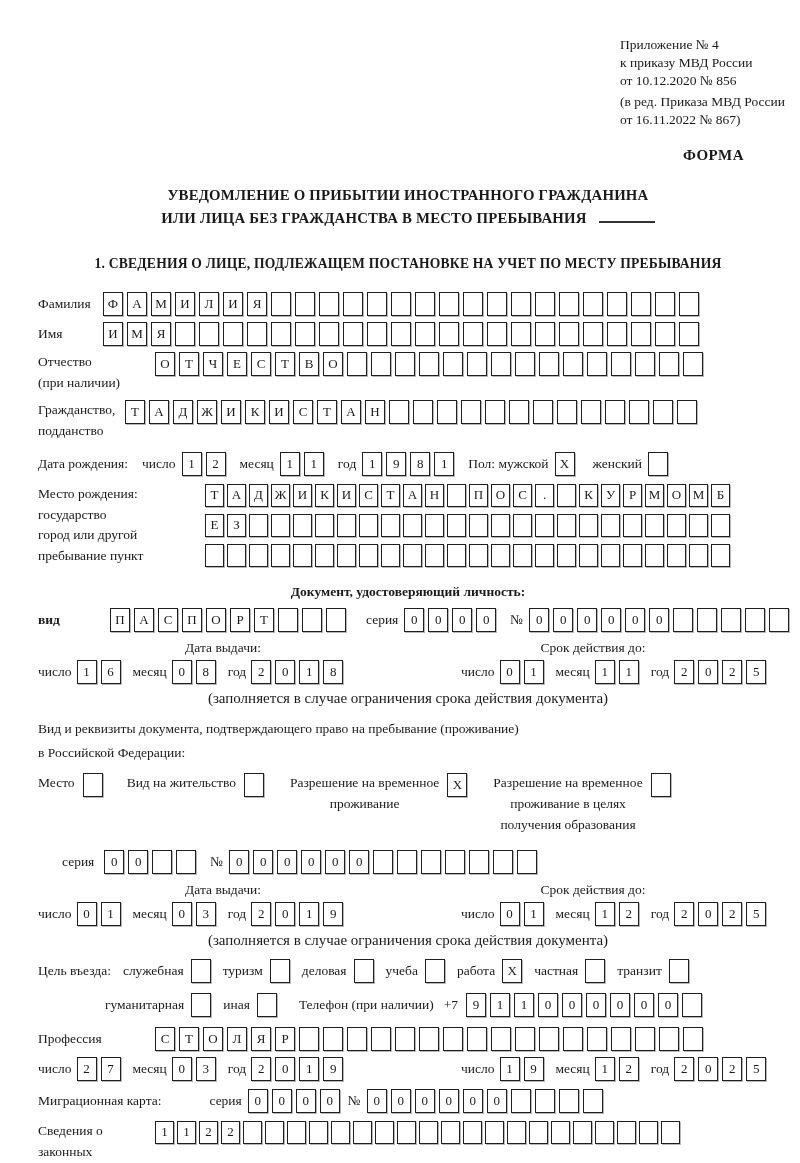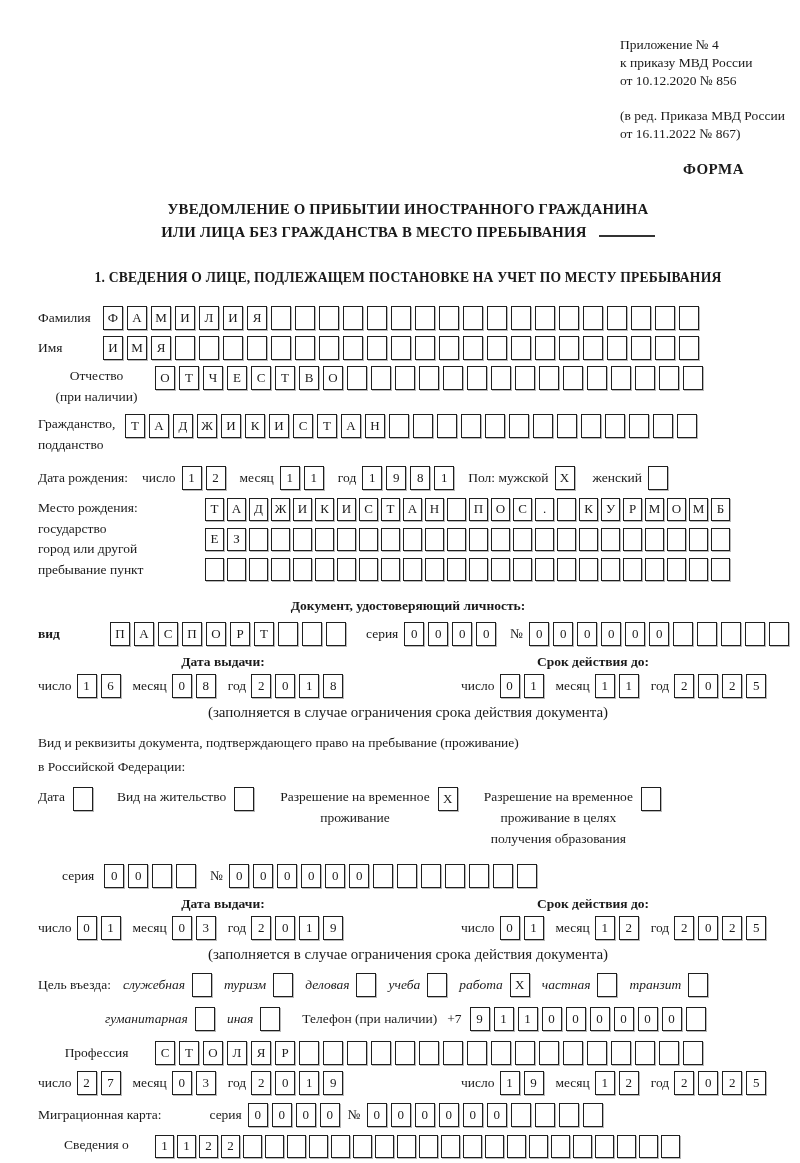--- a/index.html
+++ b/index.html
@@ -6,71 +6,71 @@
   html,body { background:#fff; }
   body {
     width:800px; height:1163px; overflow:hidden;
     font-family:"Liberation Serif", serif;
     font-size:13.5px; color:#1a1a1a;
   }
   .page { padding:36px 22px 10px 38px; }
 
   
   .appendix { margin-left:582px; line-height:1.32; white-space:nowrap; }
-  .appendix .ed { margin-top:18px; }
+  .appendix .ed { margin-top:4px; }
   .forma { text-align:right; padding-right:34px; font-weight:bold; font-size:15px; margin-top:18px; letter-spacing:.5px; }
 
   
   .title { text-align:center; font-weight:bold; font-size:14.8px; margin-top:20px; line-height:1.55; letter-spacing:.2px; }
   .tunder { display:inline-block; width:56px; border-bottom:2px solid #333; margin-left:12px; vertical-align:baseline; }
 
   .sec1 { text-align:center; font-weight:bold; font-size:13.6px; margin-top:26px; margin-bottom:20px; letter-spacing:.2px; }
 
   
   .row { display:flex; align-items:center; margin-bottom:6px; white-space:nowrap; }
   .row.top { align-items:flex-start; }
   .lbl { flex:0 0 auto; }
-  .w65 { flex-basis:65px; } .w117 { flex-basis:117px;text-align:center; } .w87 { flex-basis:87px; }
+  .w65 { flex-basis:65px; } .w117 { flex-basis:117px; } .w87 { flex-basis:87px; }
   .w167 { flex-basis:167px; } .w72 { flex-basis:72px;font-weight:bold; }
   .lblcol div { line-height:1.55; }
 
   
   .cells { display:inline-flex; gap:4px; vertical-align:middle; flex:0 0 auto; }
   .cell {
     width:20px; height:24px; flex:0 0 auto;
     border:1.6px solid #1f1f1f; background:#fff;
     display:inline-flex; align-items:center; justify-content:center;
     font-size:13px; font-family:"Liberation Serif", serif;
     box-shadow:1px 1px 0 rgba(0,0,0,.28);
   }
   .tight { gap:3px; } .tight .cell { width:19px; height:23px; }
   .cellcol > .cells { display:flex; margin-bottom:7px; }
 
   .sub { margin:0 6px 0 14px; }
 
   .doc-head { text-align:center; font-weight:bold; margin:10px 0 8px 0; }
 
   .two-col { display:flex; margin-top:8px; margin-bottom:4px; }
-  .two-col .col { flex:1; text-align:center;font-weight:bold; }
+  .two-col .col { flex:1; text-align:center; }
   .dates { display:flex; }
   .dg { display:flex; align-items:center; }
   .dg span.t { margin:0 5px 0 0; }
   .dg .cells { margin-right:12px; }
   .dg.left { flex:0 0 395px; }
   .note-r { text-align:center; font-size:15px; margin:4px 0 10px 0; }
 
   .intro { line-height:1.8; margin-top:6px; }
 
   
   .cbrow { margin-top:8px; margin-bottom:14px; }
   .cb { display:flex; align-items:flex-start; margin-right:14px; }
   .cb .cbl { margin-right:8px; line-height:1.55; }
   .cb .center { text-align:center; }
   .opt { display:flex; align-items:center; }
-  .opt .olbl { margin:0 7px 0 12px;font-style:italic; }
+  .opt .olbl { margin:0 7px 0 12px; }
   .opt .olbl.first { margin-left:0; }
 
   .indent { padding-left:67px; }
   .phone-lbl { margin:0 10px 0 22px; }
   .prefix { margin-right:8px; }
 </style>
 </head>
 <body>
 
 <div class="page">
@@ -419,21 +419,21 @@
     </div>
   </div>
   <div class="note-r">(заполняется в случае ограничения срока действия документа)</div>
 
   <div class="intro">
     <div>Вид и реквизиты документа, подтверждающего право на пребывание (проживание)</div>
     <div>в Российской Федерации:</div>
   </div>
   <div class="row top cbrow">
     <div class="cb">
-      <span class="cbl">Дата</span>
+      <span class="cbl">Место</span>
       <span class="cells">
           <span class="cell"></span>
         </span>
     </div>
     <div class="cb" style="margin-left:10px">
       <span class="cbl">Вид на жительство</span>
       <span class="cells">
           <span class="cell"></span>
         </span>
     </div>

